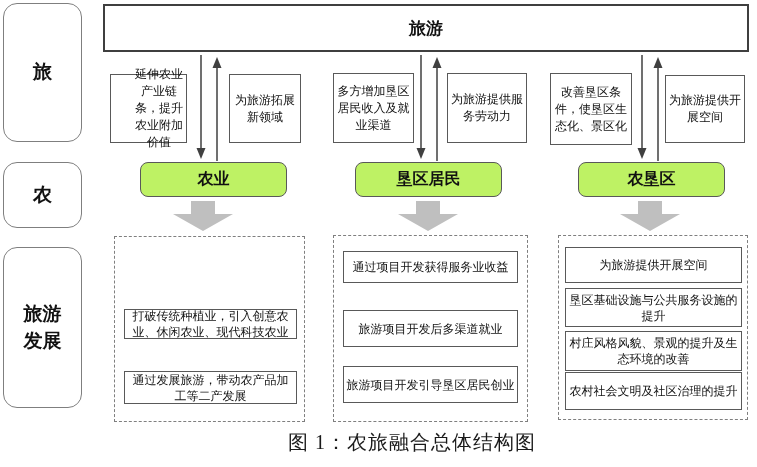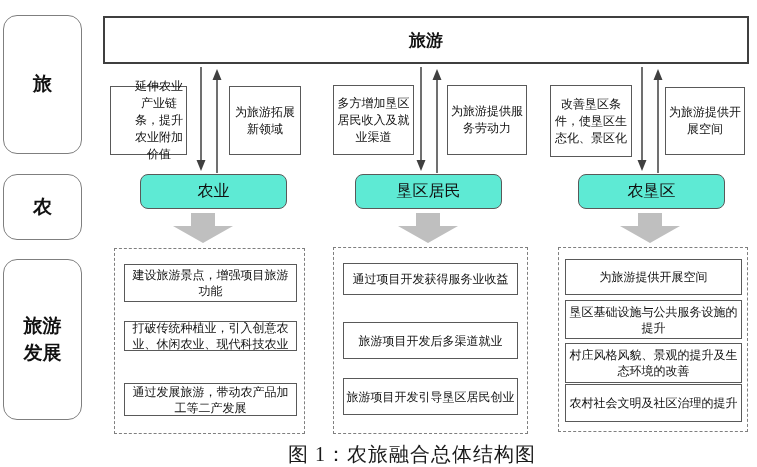--- a/index.html
+++ b/index.html
@@ -1,36 +1,36 @@
 <!DOCTYPE html>
 <html><head>
 <meta charset="utf-8">
 <style>
   html,body{margin:0;padding:0;background:#ffffff;}
   .canvas{
     position:relative;width:757px;height:467px;background:#ffffff;overflow:hidden;
     font-family:"Liberation Sans","DejaVu Sans",sans-serif;color:#111111;
   }
-  .abs{position:absolute;box-sizing:border-box;margin-top:12px;}
+  .abs{position:absolute;box-sizing:border-box;}
   .flexc{display:flex;align-items:center;justify-content:center;text-align:center;}
   .side-box{
     border:1px solid #7f7f7f;border-radius:14px;background:#ffffff;
     font-size:19px;font-weight:bold;line-height:1.4;
   }
   .top-box{
     border:2px solid #3f3f3f;background:#ffffff;
     font-size:17px;font-weight:bold;
   }
   .conn-box{
     border:1px solid #595959;background:#ffffff;
     font-size:12px;line-height:17px;padding:2px 3px;
   }
   .mid-box{
-    border:1.5px solid #595959;border-radius:8px;background:#5eead4;
-    font-size:16px;font-weight:normal;
+    border:1.5px solid #595959;border-radius:8px;background:#bef264;
+    font-size:16px;font-weight:bold;
   }
   .dashed-box{border:1px dashed #7f7f7f;background:transparent;}
   .inner-box{
     border:1px solid #595959;background:#ffffff;
     font-size:12px;line-height:16px;padding:1px 2px;
   }
   .caption{
     font-family:"Liberation Serif","DejaVu Serif",serif;
     font-size:20px;color:#1a1a1a;text-align:center;letter-spacing:1px;
   }
@@ -96,21 +96,20 @@
   <div class="abs" style="left:620px;top:201px;">
     <svg width="60" height="30" viewBox="0 0 60 30">
       <polygon points="18,0 42,0 42,13 60,13 30,30 0,13 18,13" fill="#bfbfbf"></polygon>
     </svg>
   </div>
 
   <div class="abs dashed-box" style="left:114px;top:236px;width:191px;height:186px;"></div>
   <div class="abs dashed-box" style="left:333px;top:235px;width:195px;height:187px;"></div>
   <div class="abs dashed-box" style="left:558px;top:235px;width:190px;height:185px;"></div>
 
-  <div class="abs flexc inner-box" style="left:124px;top:252px;width:173px;height:38px;">建设旅游景点，增强项目旅游功能</div>
   <div class="abs flexc inner-box" style="left:124px;top:309px;width:173px;height:30px;">打破传统种植业，引入创意农业、休闲农业、现代科技农业</div>
   <div class="abs flexc inner-box" style="left:124px;top:371px;width:173px;height:33px;">通过发展旅游，带动农产品加工等二产发展</div>
 
   <div class="abs flexc inner-box" style="left:343px;top:251px;width:175px;height:32px;">通过项目开发获得服务业收益</div>
   <div class="abs flexc inner-box" style="left:343px;top:310px;width:175px;height:37px;text-align:center;">旅游项目开发后多渠道就业</div>
   <div class="abs flexc inner-box" style="left:343px;top:366px;width:175px;height:37px;">旅游项目开发引导垦区居民创业</div>
 
   <div class="abs flexc inner-box" style="left:565px;top:247px;width:177px;height:36px;">为旅游提供开展空间</div>
   <div class="abs flexc inner-box" style="left:565px;top:288px;width:177px;height:39px;">垦区基础设施与公共服务设施的提升</div>
   <div class="abs flexc inner-box" style="left:565px;top:331px;width:177px;height:40px;">村庄风格风貌、景观的提升及生态环境的改善</div>

